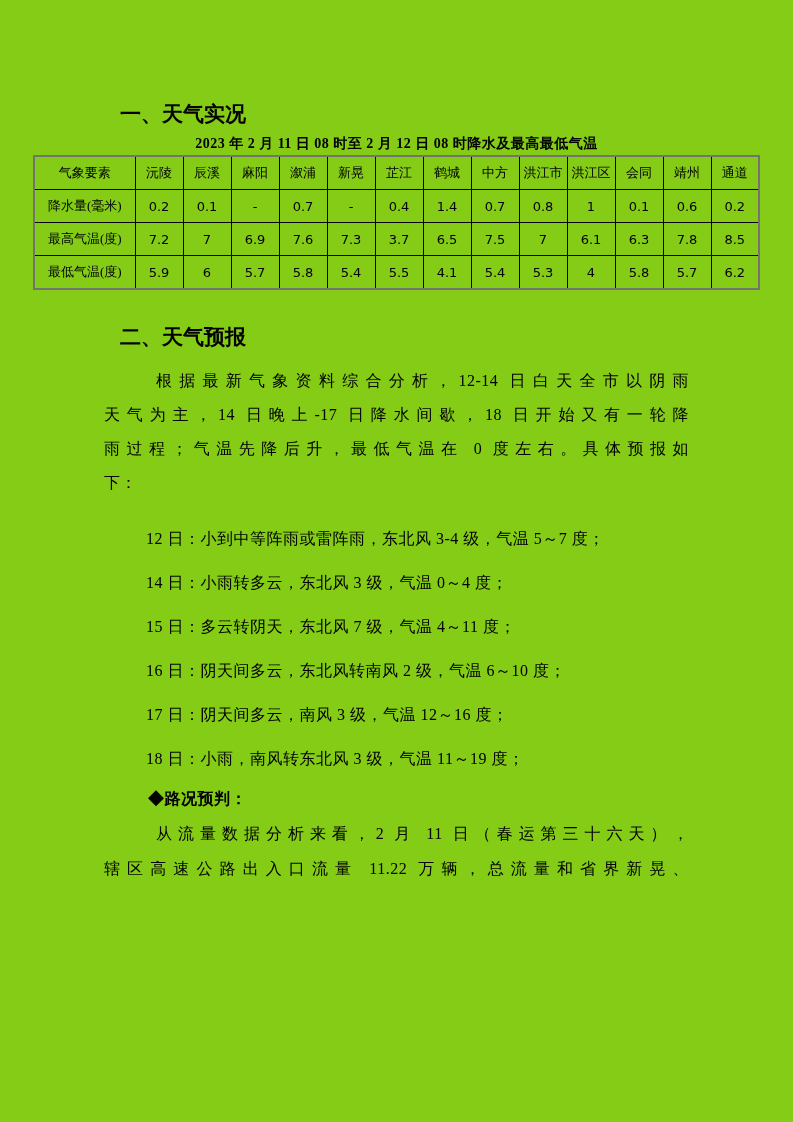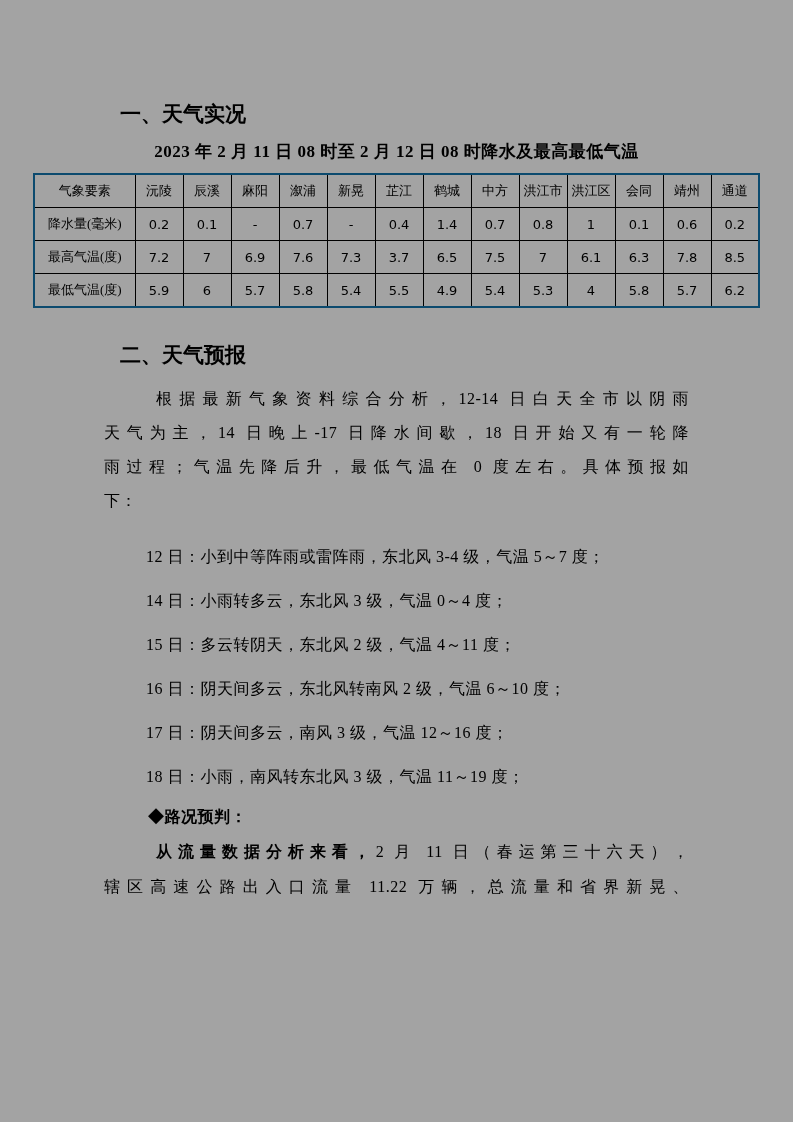--- a/index.html
+++ b/index.html
@@ -1,40 +1,40 @@
 <!DOCTYPE html>
 <html><head>
 <meta charset="utf-8">
 <style>
   html,body { margin:0; padding:0; background:#e8e8e8; }
   .page {
-    width:793px; height:1122px; background:#a3a3a3; color:#000;
+    width:793px; height:1122px; background:#84cc16; color:#000;
     font-family:"Liberation Serif", serif;
     overflow:hidden; position:relative; margin:0 auto;
   }
   
   .sec-heading {
     font-size:21px; line-height:23px; font-weight:bold;
     margin:0 0 0 120px;
   }
   .sec1 { margin-top:103px; }
   .sec2 { margin-top:36px; }
 
   
   .tbl-title {
     text-align:center; font-weight:bold;
-    font-size:17px; line-height:19px; margin-top:16px;
+    font-size:14px; line-height:19px; margin-top:8px;
     letter-spacing:0.5px;
   }
 
   
   table.weather {
     border-collapse:collapse; table-layout:fixed;
-    width:727px; margin:12px 0 0 33px;
-    border:2px solid #0c4a6e;
+    width:727px; margin:2px 0 0 33px;
+    border:2px solid #737373;
   }
   table.weather td {
     border:1px solid #000; height:32px; padding:0;
     text-align:center; vertical-align:middle;
     font-size:13px; overflow:hidden; white-space:nowrap;
   }
   td.num { font-family:"DejaVu Sans", sans-serif; font-size:12.5px; }
 
   
   .body-block {
@@ -43,21 +43,21 @@
   }
   .iline { line-height:34px; }
   .fill  { text-align:justify; text-align-last:justify; text-justify:inter-character; }
   .ind   { text-indent:52px; }
   .daily { margin-top:17px; }
   .dline { line-height:44px; padding-left:42px; white-space:nowrap; }
   .road-heading {
     line-height:35px; padding-left:44px; font-weight:bold; white-space:nowrap;
   }
   .rline { line-height:35px; }
-  .bold  { font-weight:bold; }
+  .bold  { font-weight:normal; }
 </style>
 </head>
 <body>
 
 <div class="page">
 
   <div class="sec-heading sec1">一、天气实况</div>
 
   <div class="tbl-title">2023 年 2 月 11 日 08 时至 2 月 12 日 08 时降水及最高最低气温</div>
 
@@ -128,21 +128,21 @@
       <td class="num">8.5</td>
     </tr>
     <tr>
       <td>最低气温(度)</td>
       <td class="num">5.9</td>
       <td class="num">6</td>
       <td class="num">5.7</td>
       <td class="num">5.8</td>
       <td class="num">5.4</td>
       <td class="num">5.5</td>
-      <td class="num">4.9</td>
+      <td class="num">4.1</td>
       <td class="num">5.4</td>
       <td class="num">5.3</td>
       <td class="num">4</td>
       <td class="num">5.8</td>
       <td class="num">5.7</td>
       <td class="num">6.2</td>
     </tr>
   </tbody>
     </table>
 
@@ -150,21 +150,21 @@
 
   <div class="body-block">
     <div class="iline fill ind">根据最新气象资料综合分析，12-14 日白天全市以阴雨</div>
     <div class="iline fill">天气为主，14 日晚上-17 日降水间歇，18 日开始又有一轮降</div>
     <div class="iline fill">雨过程；气温先降后升，最低气温在 0 度左右。具体预报如</div>
     <div class="iline">下：</div>
 
     <div class="daily">
       <div class="dline">12 日：小到中等阵雨或雷阵雨，东北风 3-4 级，气温 5～7 度；</div>
       <div class="dline">14 日：小雨转多云，东北风 3 级，气温 0～4 度；</div>
-      <div class="dline">15 日：多云转阴天，东北风 2 级，气温 4～11 度；</div>
+      <div class="dline">15 日：多云转阴天，东北风 7 级，气温 4～11 度；</div>
       <div class="dline">16 日：阴天间多云，东北风转南风 2 级，气温 6～10 度；</div>
       <div class="dline">17 日：阴天间多云，南风 3 级，气温 12～16 度；</div>
       <div class="dline">18 日：小雨，南风转东北风 3 级，气温 11～19 度；</div>
     </div>
 
     <div class="road-heading">
       <span>◆</span><span>路况预判：</span>
     </div>
     <div class="rline fill ind">
       <span class="bold">从流量数据分析来看，</span><span>2 月 11 日（春运第三十六天），</span>

